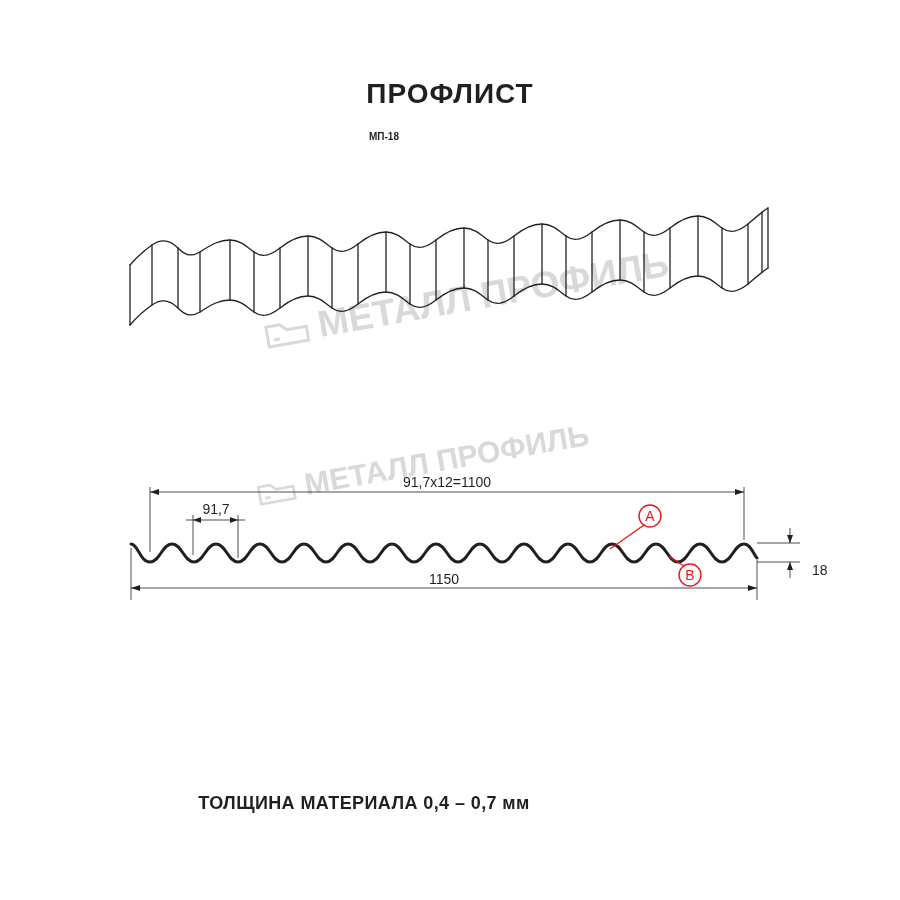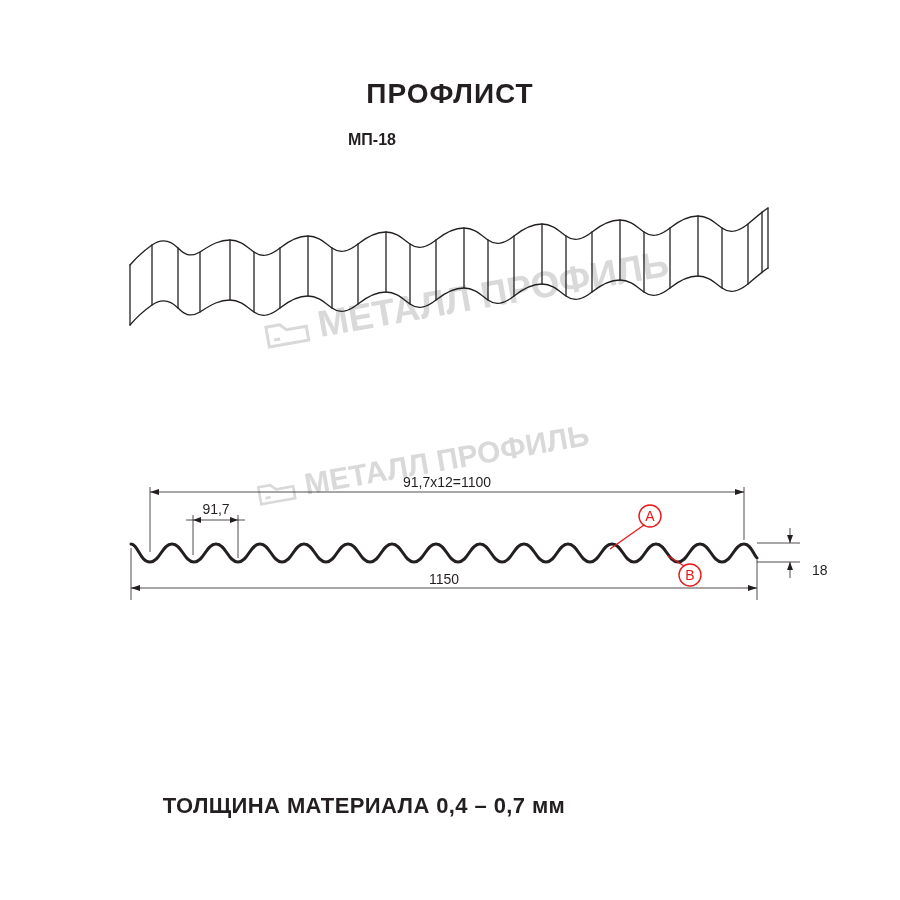--- a/index.html
+++ b/index.html
@@ -27,34 +27,34 @@
     width: 900px;
     text-align: center;
     font-size: 28px;
     font-weight: bold;
     letter-spacing: 1px;
     color: #231f20;
   }
   .subtitle {
     position: absolute;
     top: 131px;
-    left: 0;
+    left: 12px;
     width: 744px;
     text-align: center;
-    font-size: 16px;
+    font-size: 10px;
     font-weight: bold;
     color: #231f20;
   }
   .footer {
     position: absolute;
     top: 793px;
     left: 0;
     width: 728px;
     text-align: center;
-    font-size: 22px;
+    font-size: 18px;
     font-weight: bold;
     letter-spacing: 0.4px;
     color: #231f20;
   }
   .drawing {
     position: absolute;
     top: 0;
     left: 0;
   }
   .wm {

